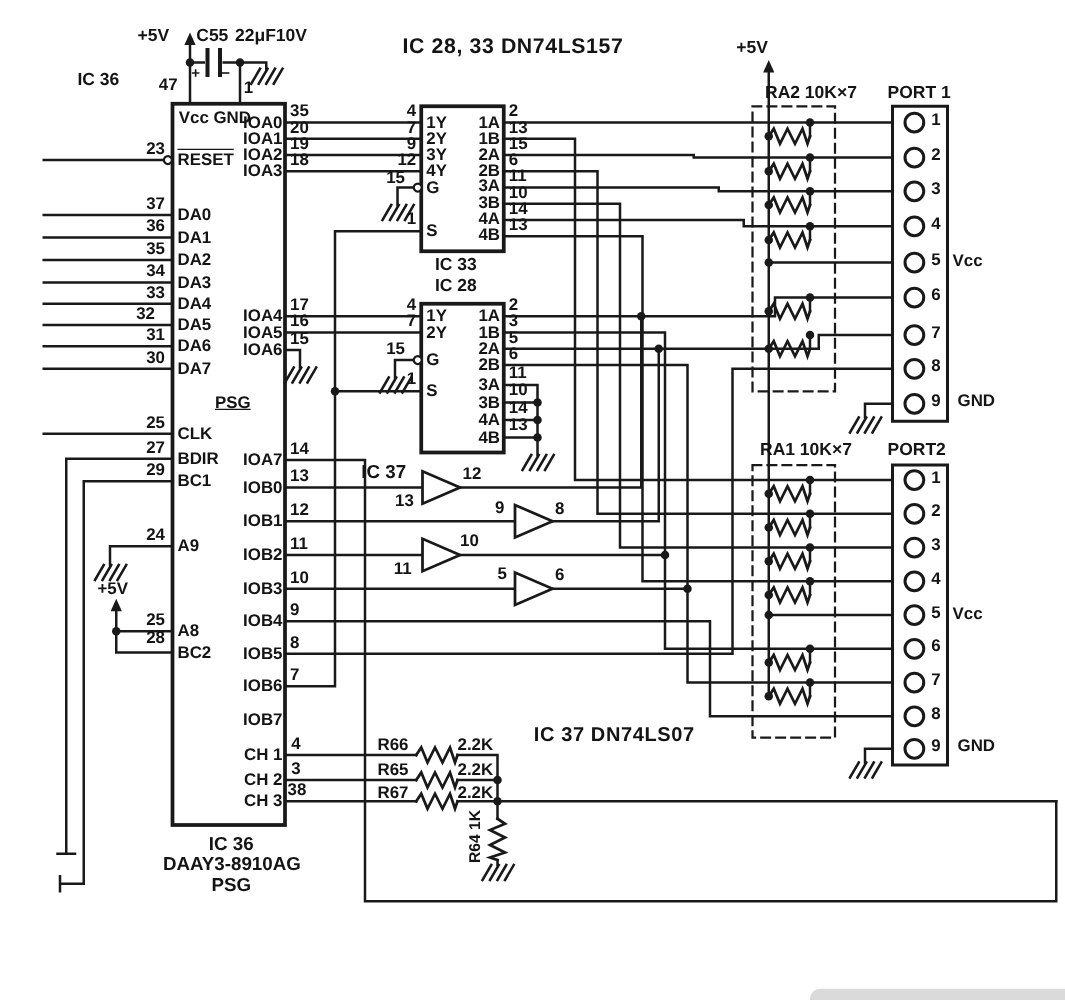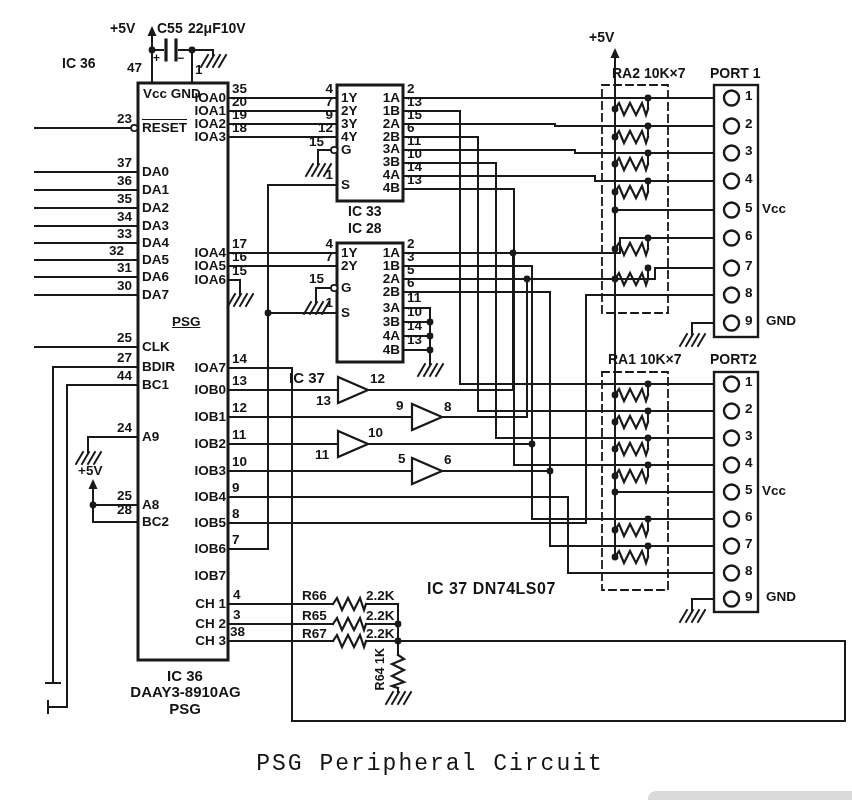--- a/index.html
+++ b/index.html
@@ -196,21 +196,21 @@
 <i class="lb ra" style="left:100px;top:156px;width:32px">37</i>
 <i class="lb ra" style="left:100px;top:174px;width:32px">36</i>
 <i class="lb ra" style="left:100px;top:192px;width:32px">35</i>
 <i class="lb ra" style="left:100px;top:210px;width:32px">34</i>
 <i class="lb ra" style="left:100px;top:227px;width:32px">33</i>
 <i class="lb ra" style="left:92px;top:244px;width:32px">32</i>
 <i class="lb ra" style="left:100px;top:261px;width:32px">31</i>
 <i class="lb ra" style="left:100px;top:279px;width:32px">30</i>
 <i class="lb ra" style="left:100px;top:331px;width:32px">25</i>
 <i class="lb ra" style="left:100px;top:351px;width:32px">27</i>
-<i class="lb ra" style="left:100px;top:369px;width:32px">44</i>
+<i class="lb ra" style="left:100px;top:369px;width:32px">29</i>
 <i class="lb ra" style="left:100px;top:421px;width:32px">24</i>
 <i class="lb ra" style="left:100px;top:489px;width:32px">25</i>
 <i class="lb ra" style="left:100px;top:503px;width:32px">28</i>
 
 <i class="lb ov" style="left:142px;top:121px">RESET</i>
 <i class="lb" style="left:142px;top:165px">DA0</i>
 <i class="lb" style="left:142px;top:183px">DA1</i>
 <i class="lb" style="left:142px;top:201px">DA2</i>
 <i class="lb" style="left:142px;top:219px">DA3</i>
 <i class="lb" style="left:142px;top:236px">DA4</i>
@@ -262,20 +262,21 @@
 <i class="lb" style="left:232px;top:507px">8</i>
 <i class="lb" style="left:232px;top:533px">7</i>
 <i class="lb" style="left:233px;top:588px">4</i>
 <i class="lb" style="left:233px;top:608px">3</i>
 <i class="lb" style="left:230px;top:625px">38</i>
 
 <i class="lb big ctr" style="left:140px;top:668px;width:90px">IC 36</i>
 <i class="lb big ctr" style="left:113px;top:684px;width:145px">DAAY3-8910AG</i>
 <i class="lb big ctr" style="left:140px;top:701px;width:90px">PSG</i>
 
+<i class="lb h1" style="left:322px;top:28px">IC 28, 33 DN74LS157</i>
 <i class="lb md" style="left:348px;top:204px">IC 33</i>
 <i class="lb md" style="left:348px;top:221px">IC 28</i>
 
 <i class="lb ra" style="left:305px;top:82px;width:28px">4</i>
 <i class="lb ra" style="left:305px;top:95px;width:28px">7</i>
 <i class="lb ra" style="left:305px;top:108px;width:28px">9</i>
 <i class="lb ra" style="left:305px;top:121px;width:28px">12</i>
 <i class="lb ra" style="left:296px;top:135px;width:28px">15</i>
 <i class="lb ra" style="left:305px;top:168px;width:28px">1</i>
 <i class="lb" style="left:341px;top:91px">1Y</i>
@@ -368,16 +369,15 @@
 <i class="lb" style="left:745px;top:429px">3</i>
 <i class="lb" style="left:745px;top:456px">4</i>
 <i class="lb" style="left:745px;top:483px">5</i>
 <i class="lb" style="left:745px;top:510px">6</i>
 <i class="lb" style="left:745px;top:537px">7</i>
 <i class="lb" style="left:745px;top:564px">8</i>
 <i class="lb" style="left:745px;top:590px">9</i>
 <i class="lb" style="left:762px;top:484px">Vcc</i>
 <i class="lb" style="left:766px;top:590px">GND</i>
 
-<i class="lb title ctr" style="left:200px;top:752px;width:460px">PSG Peripheral Circuit</i>
 
 <div class="corner"></div>
 </div>
 
 </body></html>

